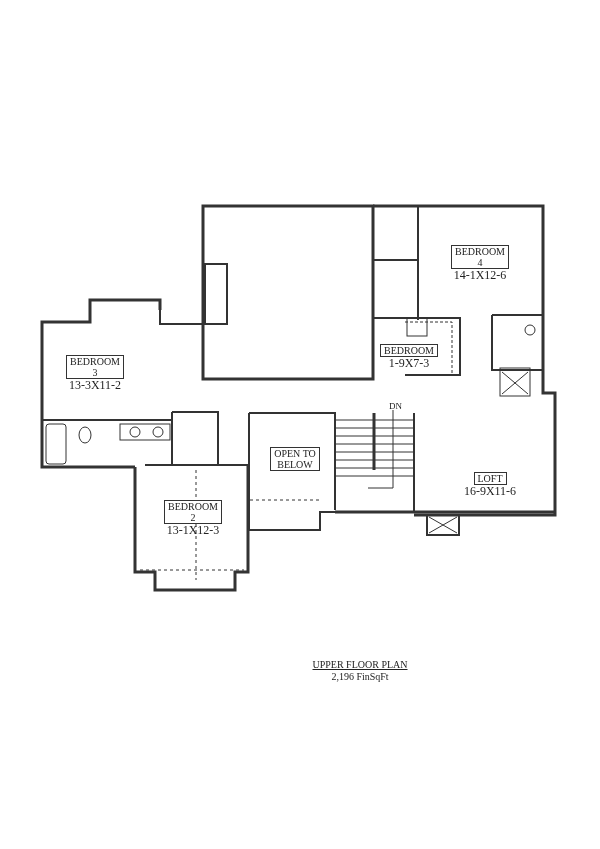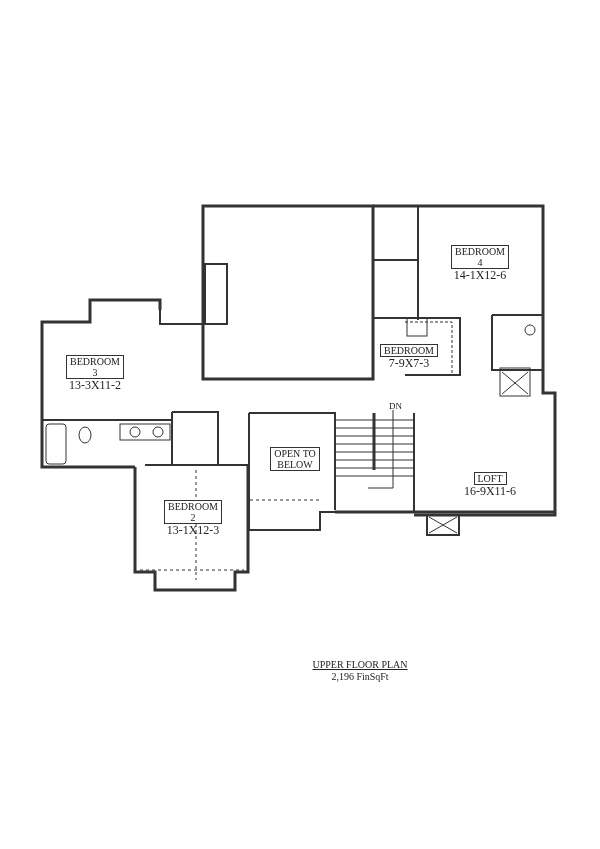--- a/index.html
+++ b/index.html
@@ -94,21 +94,21 @@
     <div>BEDROOM</div>
     <div>4</div>
   </div>
   <div class="room-dim">14-1X12-6</div>
 </div>
 
 <div class="room-label" style="left:378px; top:340px; width:62px;">
   <div class="room-box">
     <div>BEDROOM</div>
   </div>
-  <div class="room-dim">7-9X7-3</div>
+  <div class="room-dim">1-9X7-3</div>
 </div>
 
 <div class="room-label" style="left:265px; top:447px; width:60px;">
   <div class="room-box">
     <div>OPEN TO</div>
     <div>BELOW</div>
   </div>
 </div>
 
 <div class="room-label" style="left:455px; top:468px; width:70px;">

